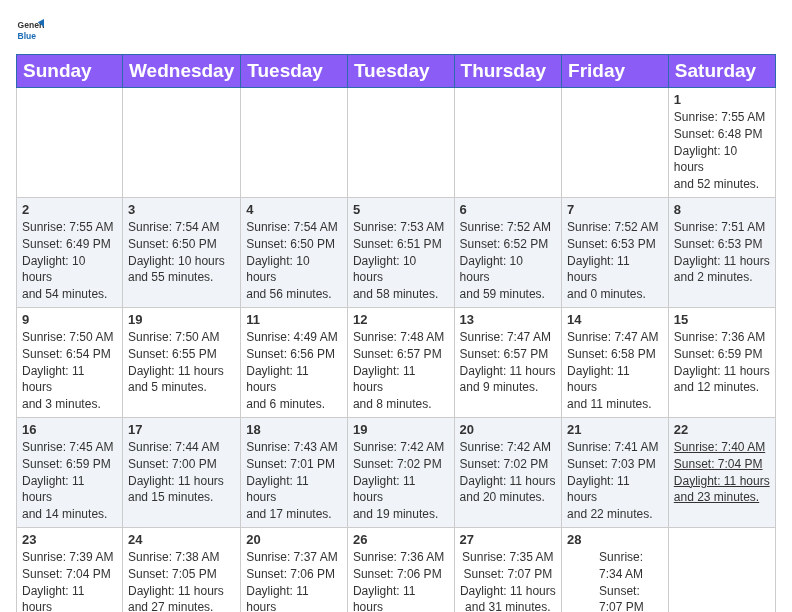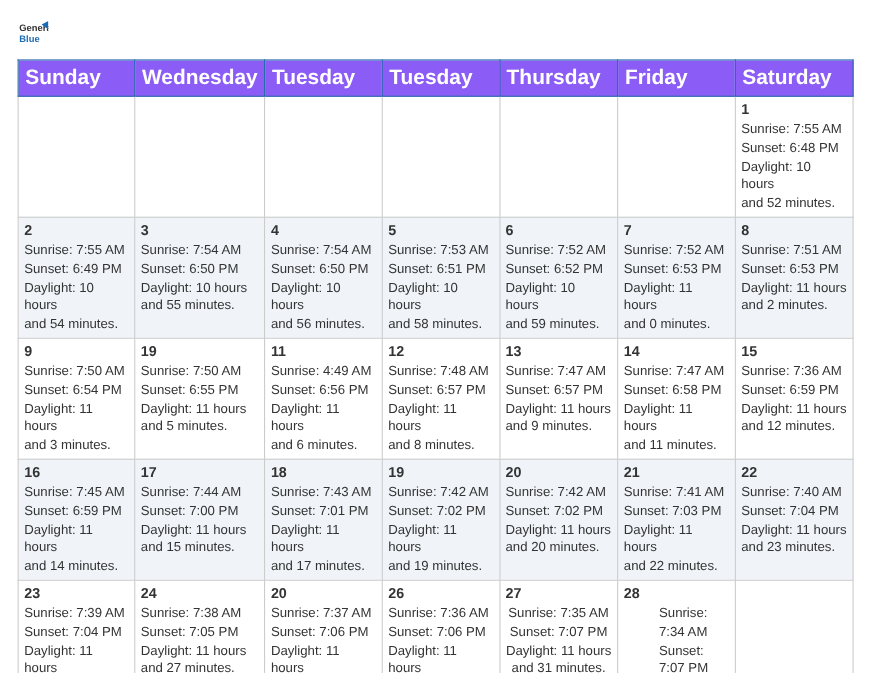--- a/index.html
+++ b/index.html
@@ -276,21 +276,21 @@
         </td>
         <td>
           <span class="day-number">21</span>
           <div class="day-info" style="white-space: pre-line;">Sunrise: 7:41 AM
 Sunset: 7:03 PM
 Daylight: 11 hours
 and 22 minutes.</div>
         </td>
         <td>
           <span class="day-number">22</span>
-          <div class="day-info" style="white-space: pre-line;">Sunrise: 7:40 AM
+          <div class="day-info" style="white-space: pre-line; text-decoration: underline;">Sunrise: 7:40 AM
 Sunset: 7:04 PM
 Daylight: 11 hours
 and 23 minutes.</div>
         </td>
       </tr>
       <tr class="week-row">
         <td>
           <span class="day-number">23</span>
           <div class="day-info" style="white-space: pre-line;">Sunrise: 7:39 AM
 Sunset: 7:04 PM

